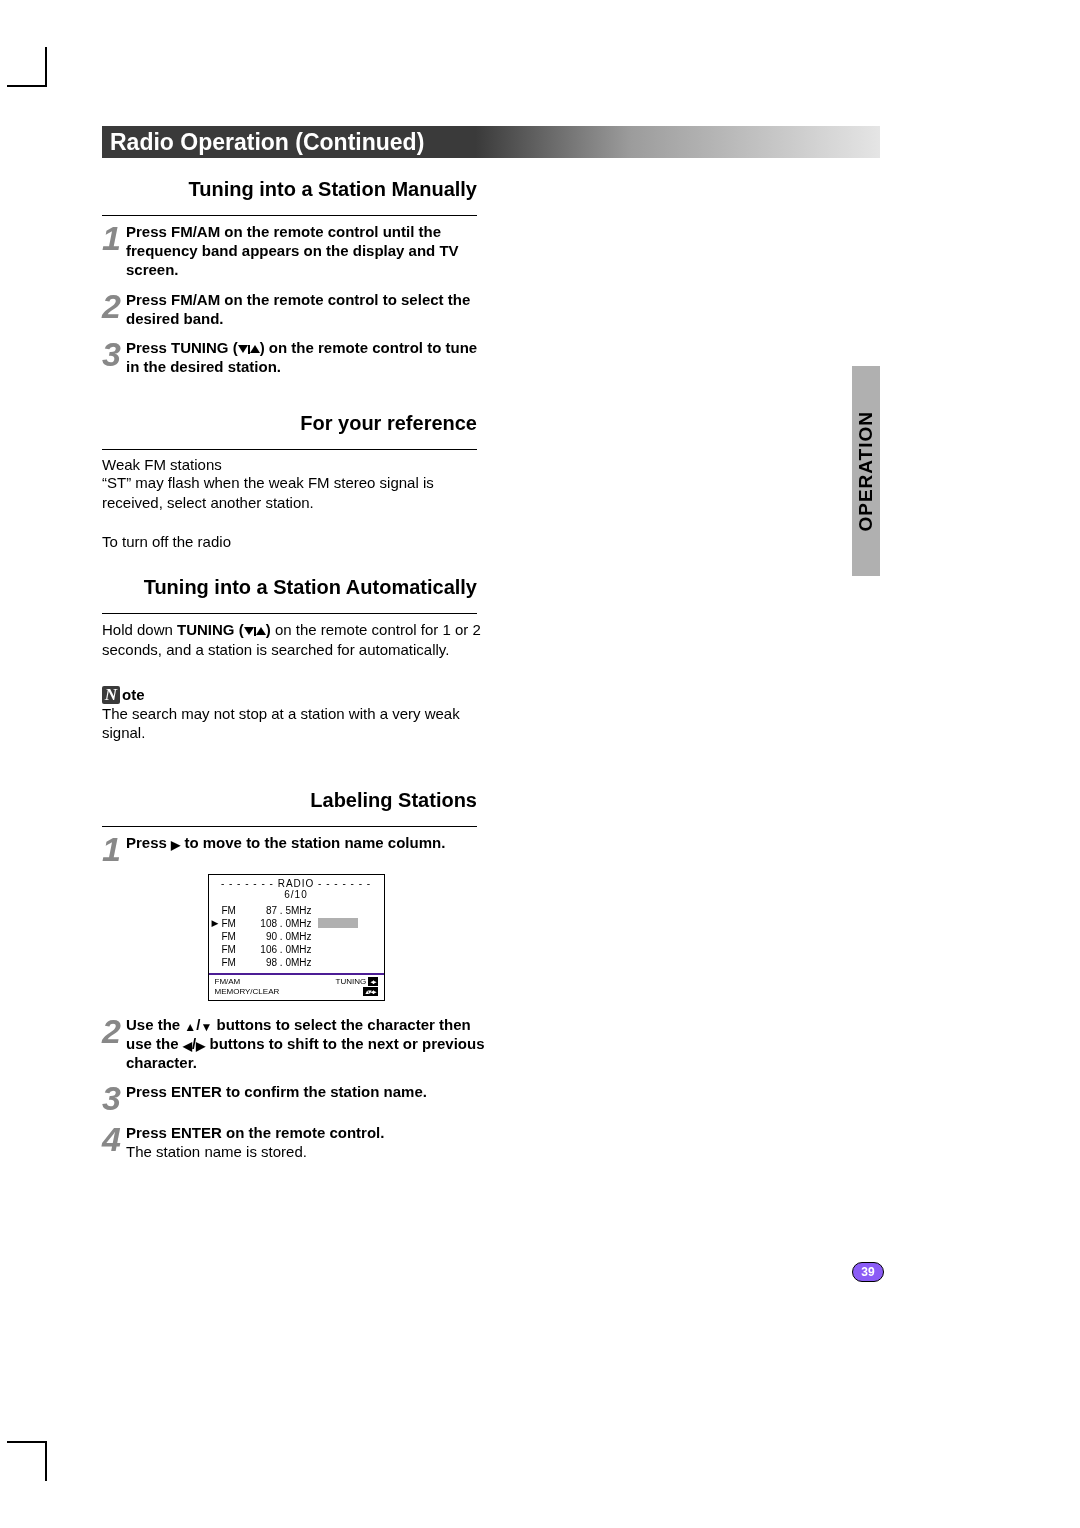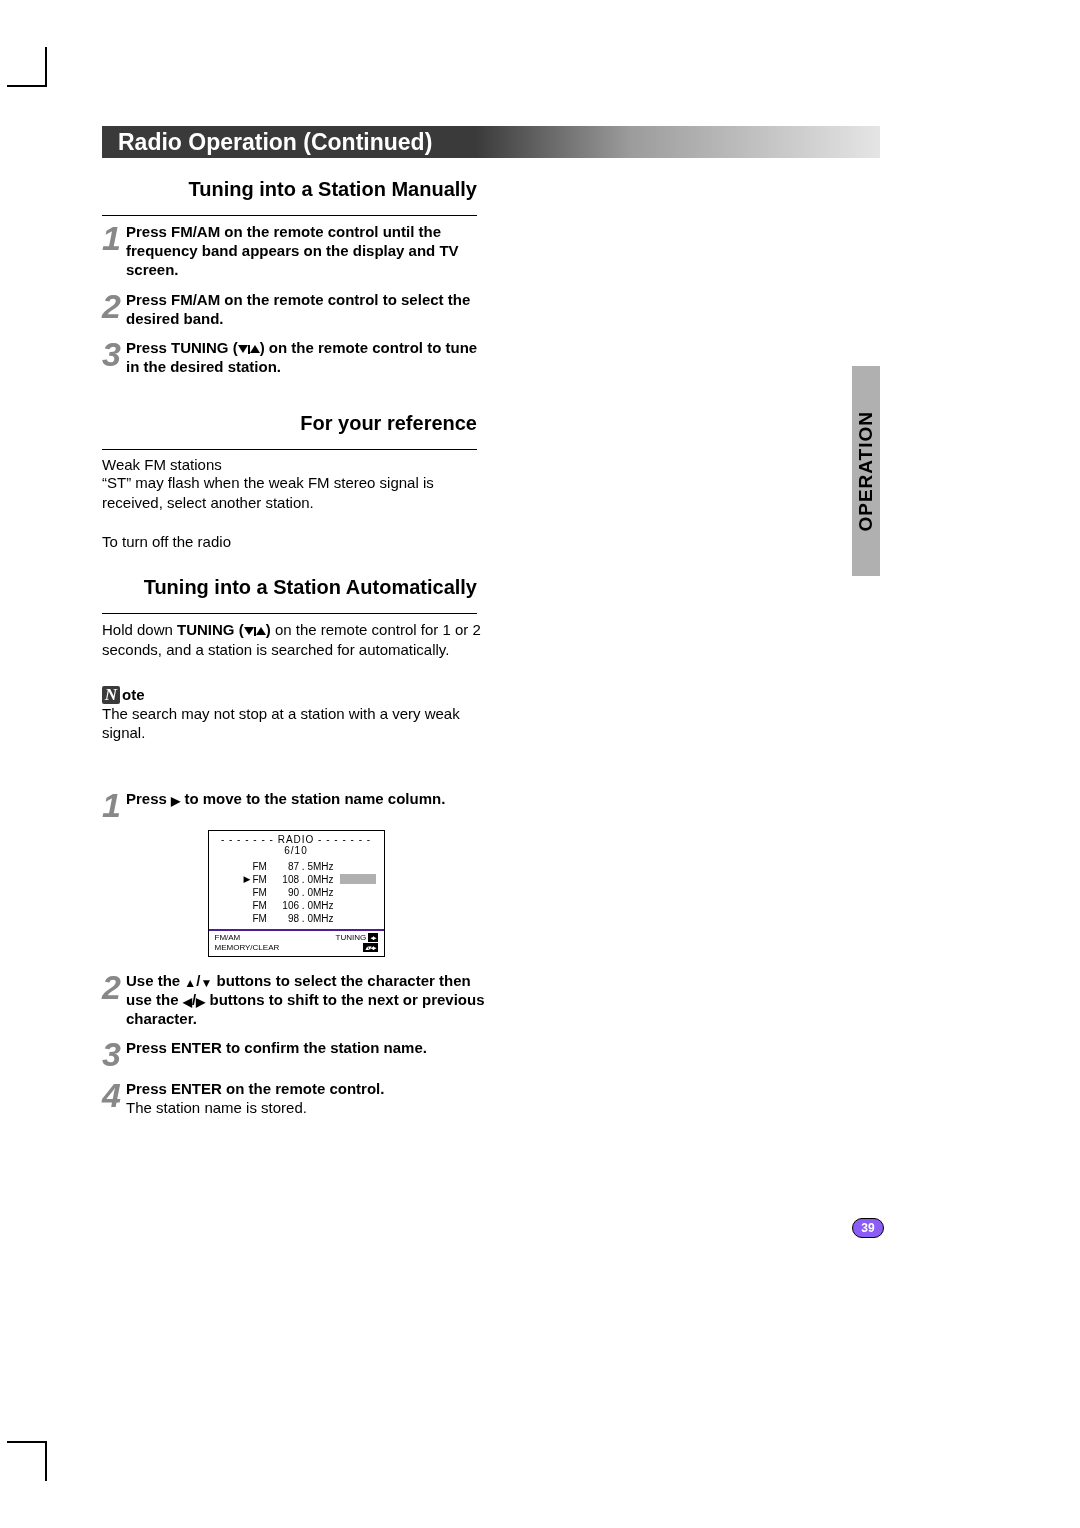--- a/index.html
+++ b/index.html
@@ -49,21 +49,21 @@
     height: 2px;
     background: #000;
   }
   .title-bar {
     height: 32px;
     background: linear-gradient(to right, #3a3a3a 0%, #3a3a3a 48%, #9c9c9c 68%, #e5e5e5 100%);
     color: #fff;
     font-weight: bold;
     font-size: 23px;
     line-height: 32px;
-    padding-left: 16px;
+    padding-left: 8px;
   }
   .section-head {
     font-size: 20px;
     font-weight: bold;
     border-bottom: 1.5px solid #000;
     padding-bottom: 14px;
     margin-bottom: 6px;
     width: 375px;
     text-align: right;
   }
@@ -167,21 +167,20 @@
     font-size: 10px;
   }
   .radio-panel .hdr {
     text-align: center;
     letter-spacing: 1px;
     padding: 3px 0 2px 0;
     font-size: 10px;
   }
   .radio-panel .rows {
     padding: 2px 8px 4px 3px;
-    margin-left: 32px;
   }
   .radio-panel .row {
     display: flex;
     height: 13px;
     align-items: center;
   }
   .radio-panel .sel { width: 10px; font-size: 9px; }
   .radio-panel .bnd { width: 22px; }
   .radio-panel .frq { width: 68px; text-align: right; padding-right: 6px; }
   .radio-panel .name {
@@ -281,20 +280,21 @@
 
     <div class="note-head">
       <div class="note-box">N</div>
       <div class="note-ote">ote</div>
     </div>
     <div class="body-text">The search may not stop at a station with a very weak signal.</div>
 
     <div class="gap-lg"></div>
     <div class="gap-md"></div>
 
+    <div class="section-head">Labeling Stations</div>
 
     <div class="step">
       <div class="num">1</div>
       <div class="txt">
         <span>Press </span><span class="tri">▶</span><span>  to move to the station name column.</span>
       </div>
     </div>
 
     <div class="radio-panel">
       <div class="hdr">- - - - - - - RADIO - - - - - - - 6/10</div>

